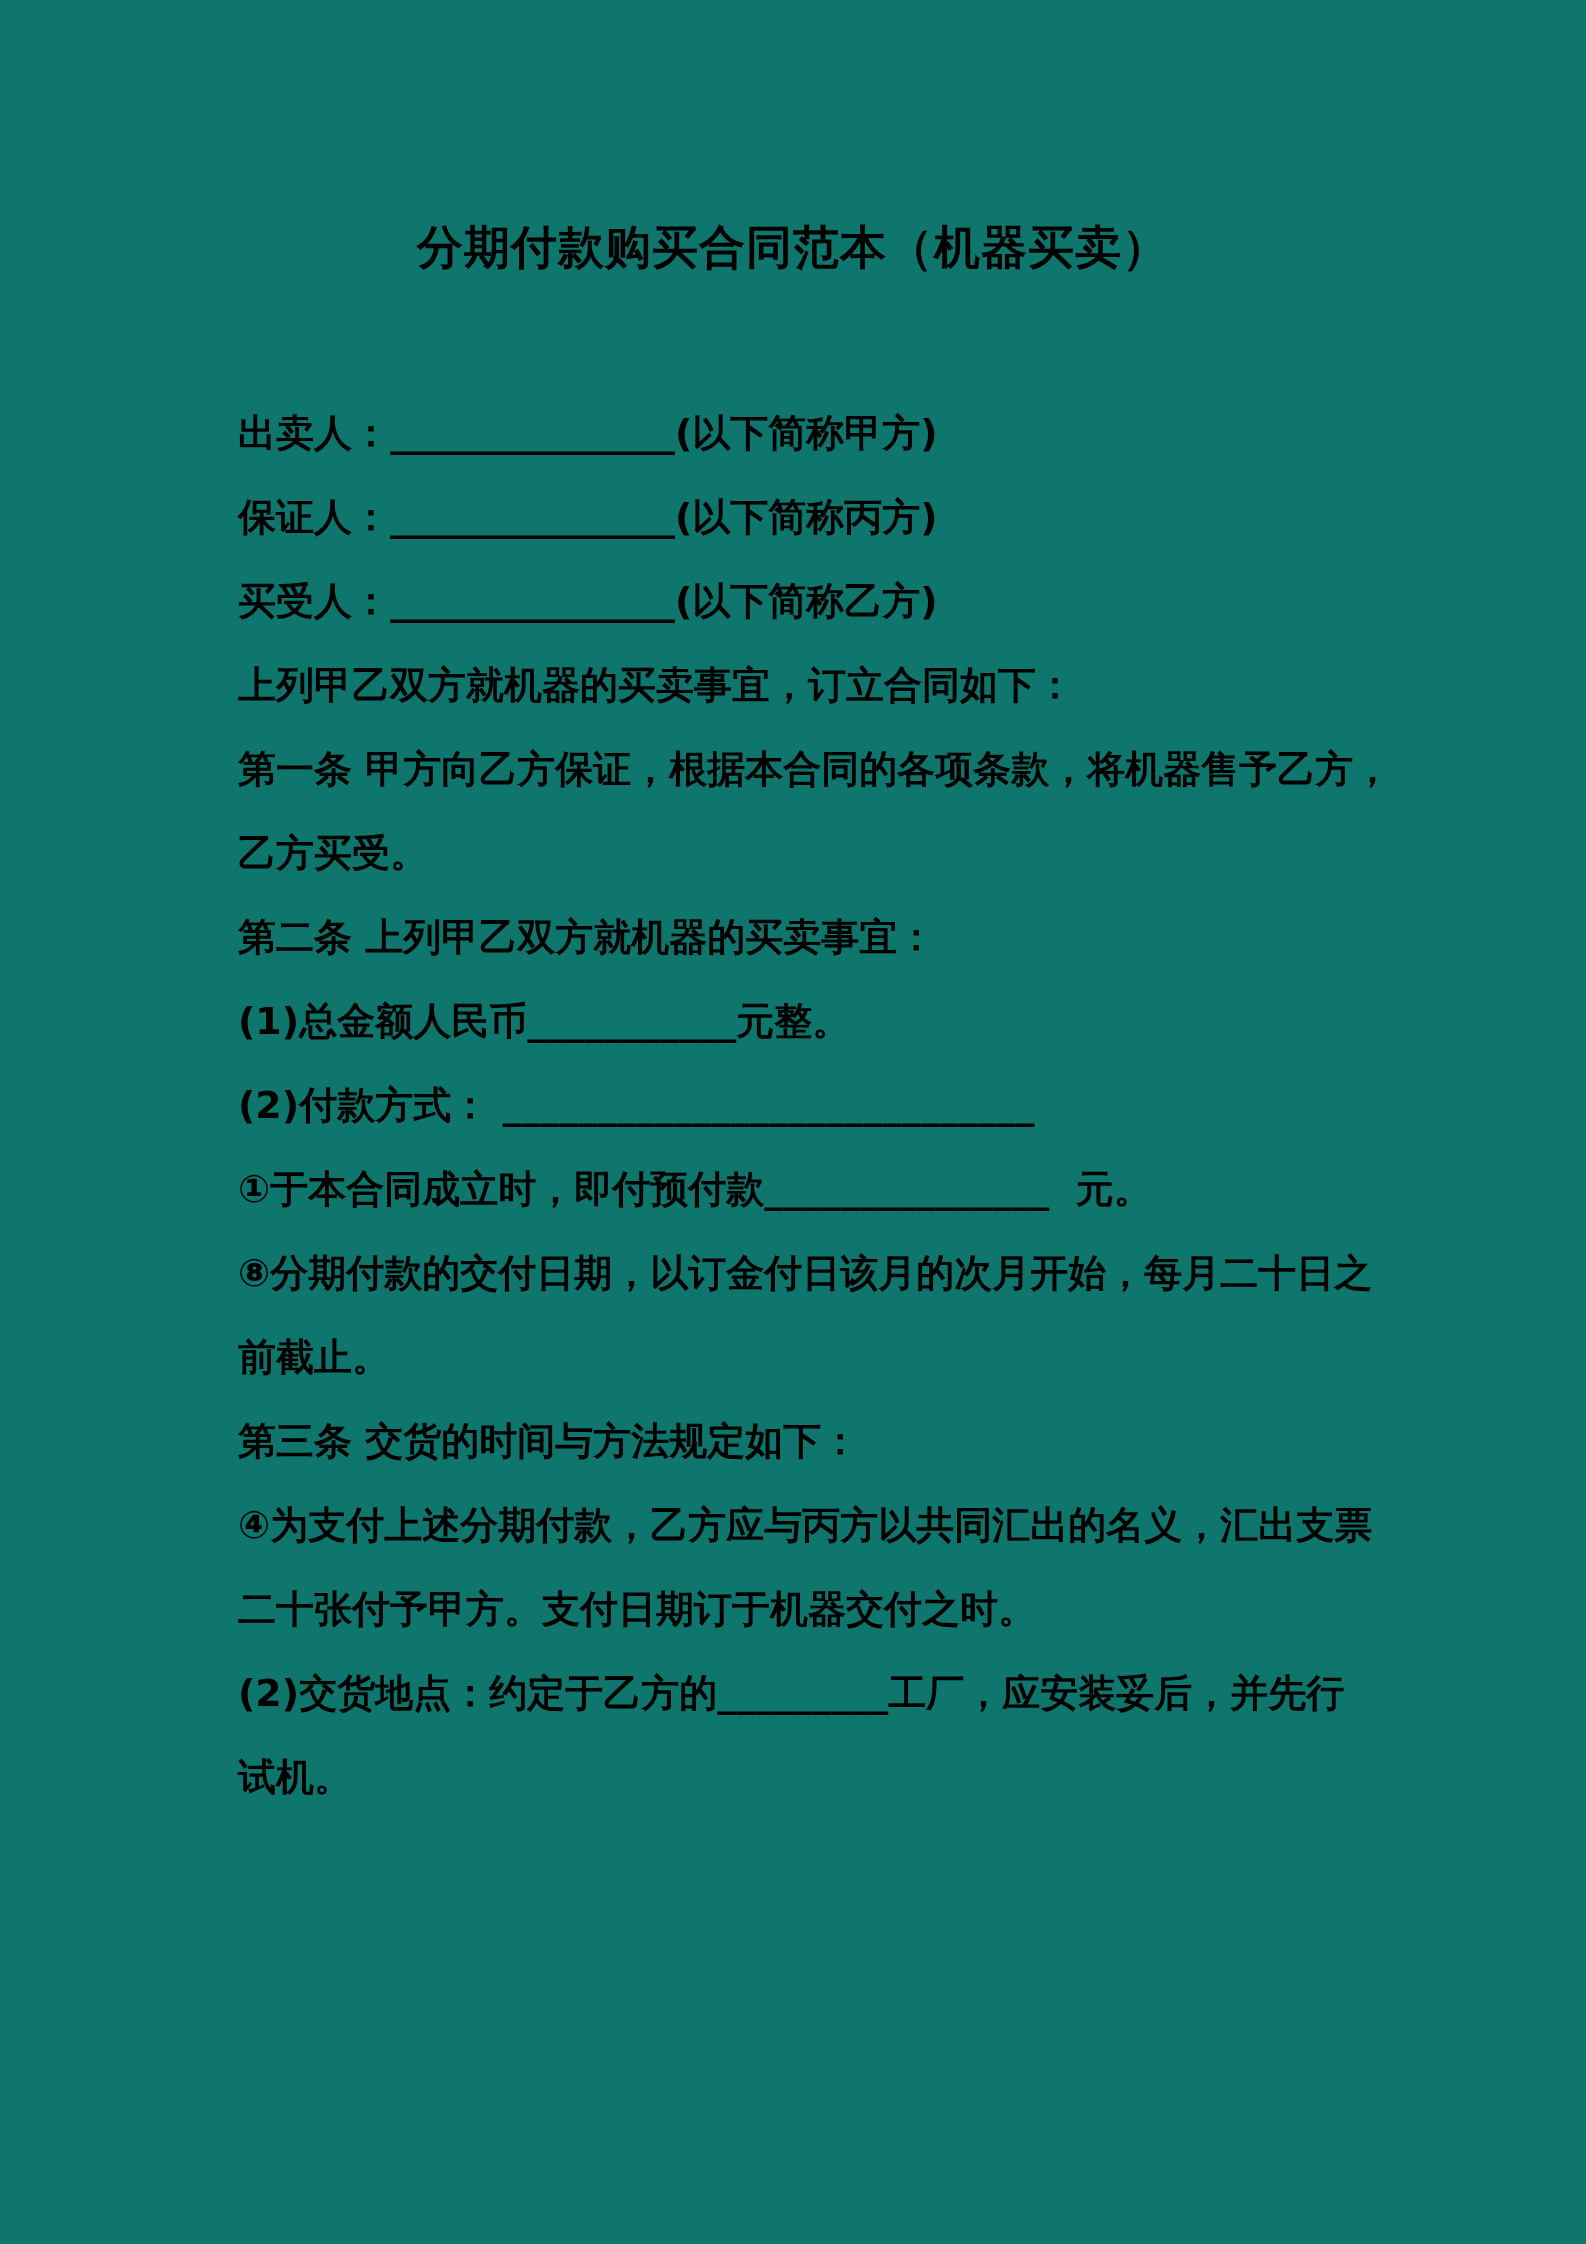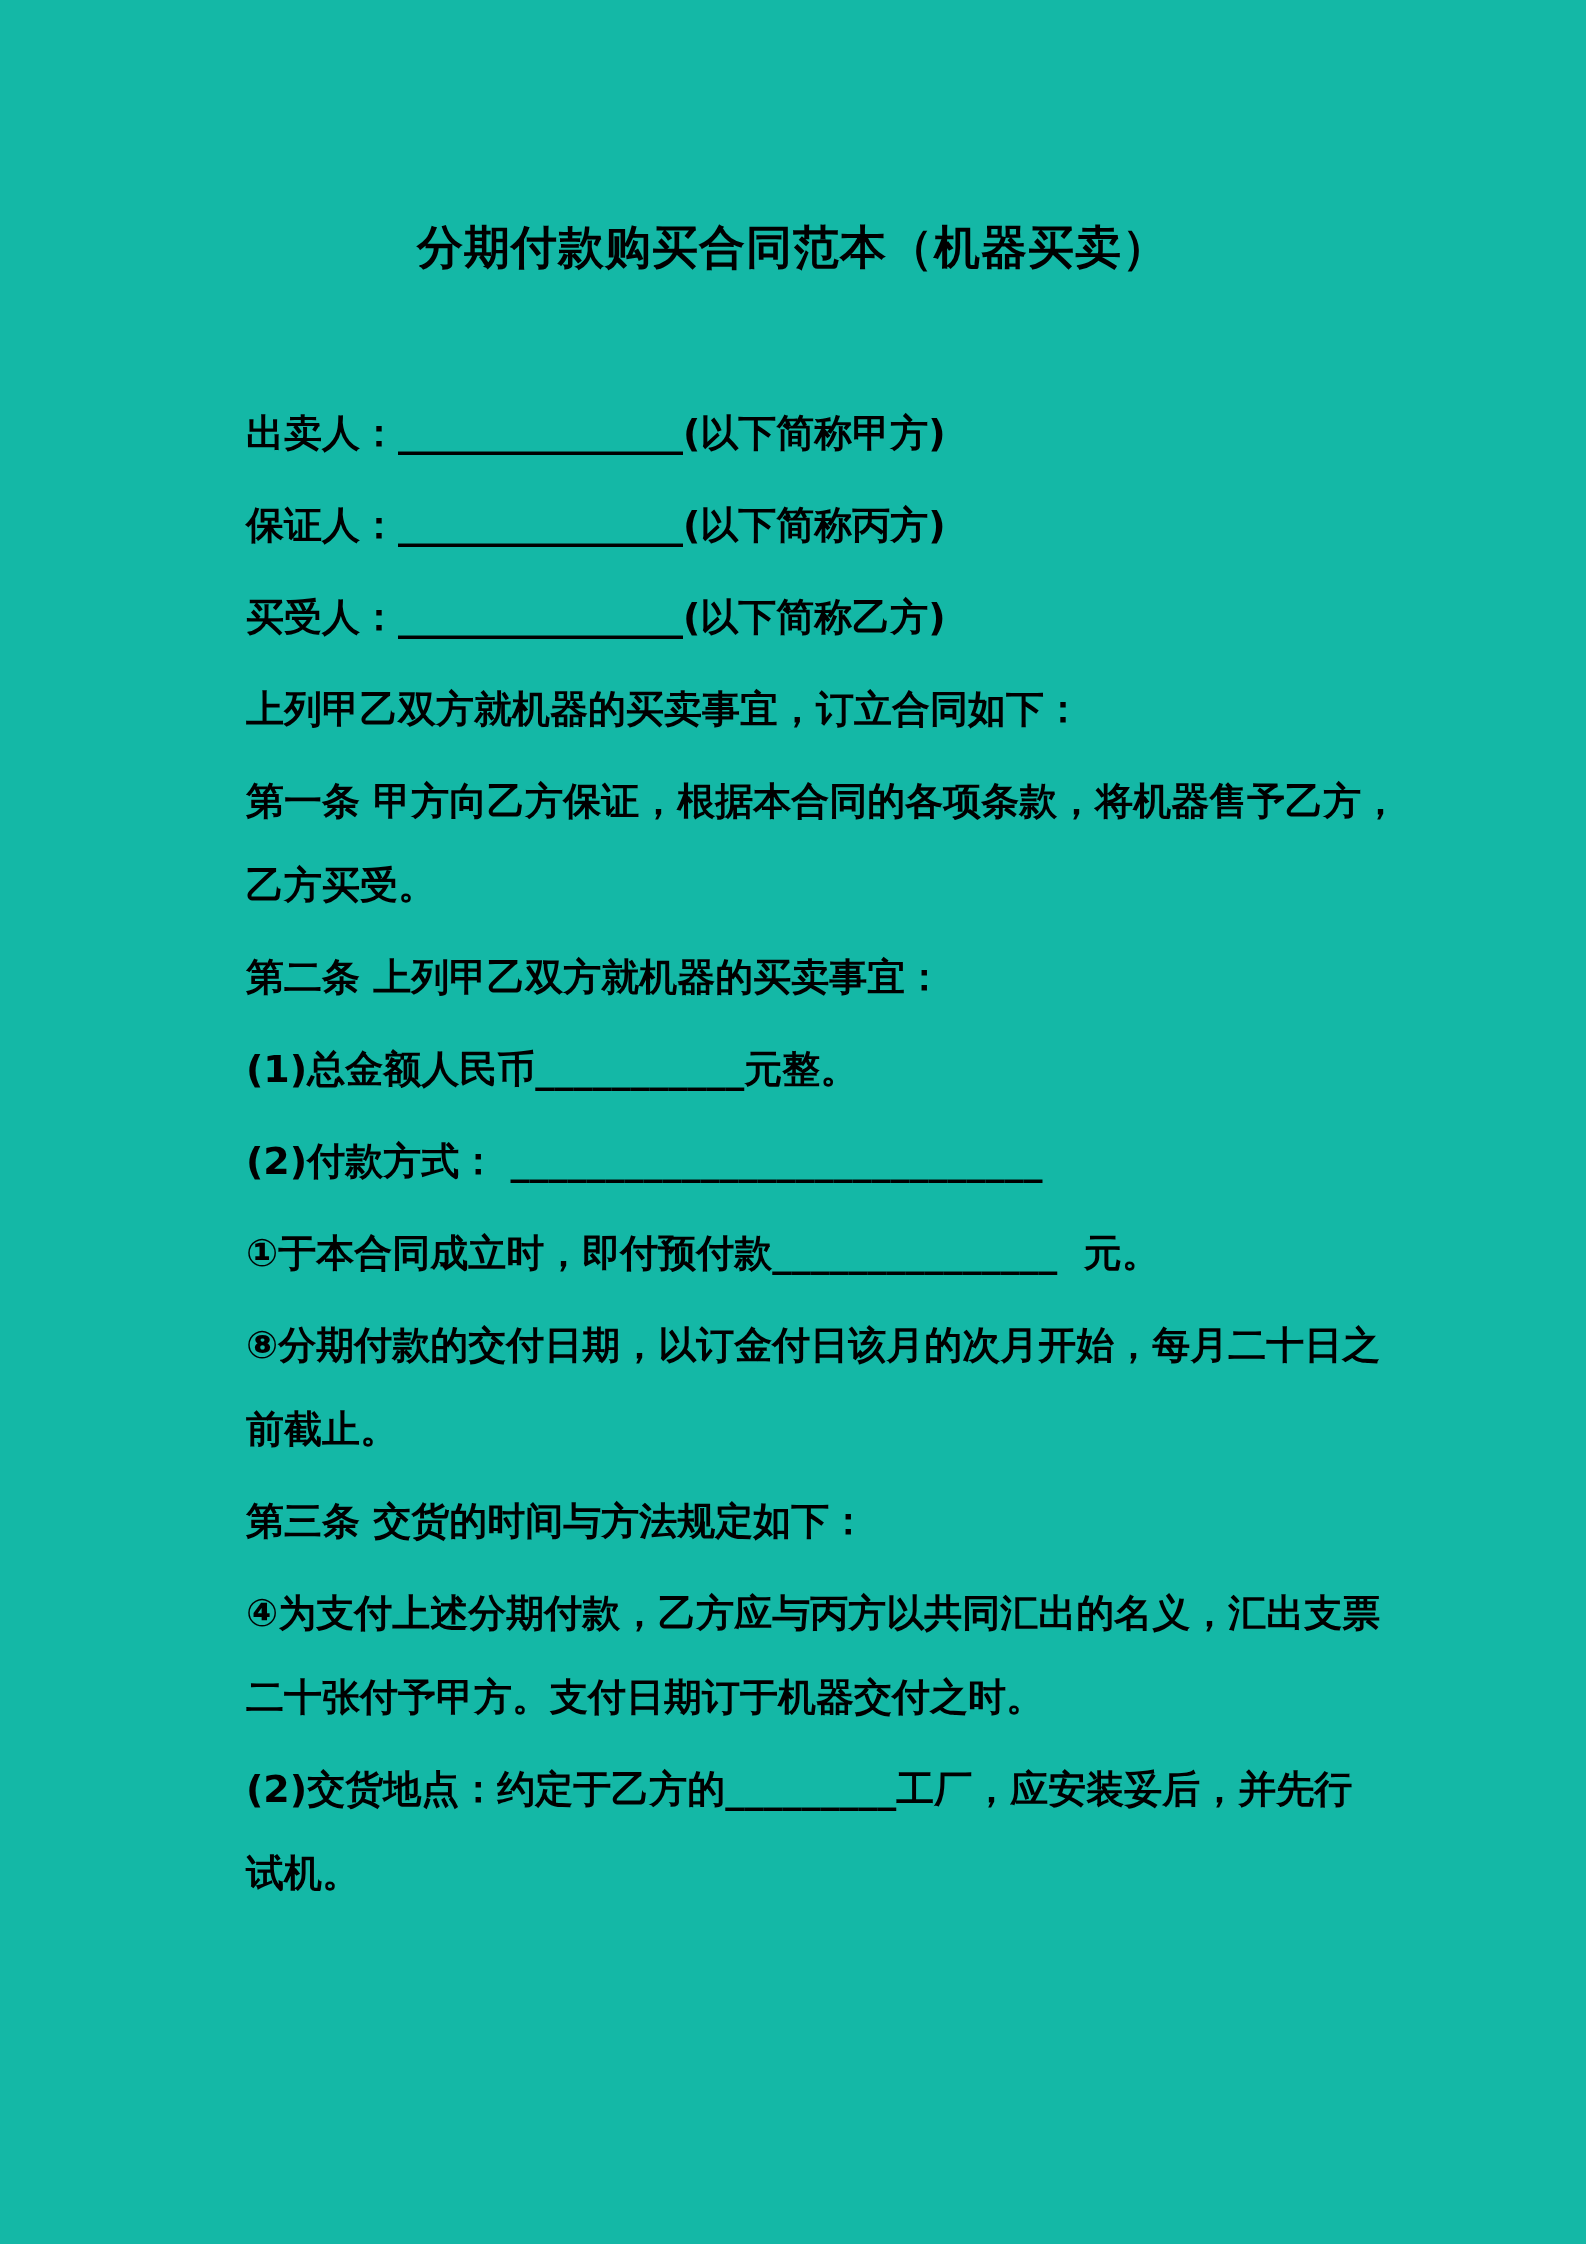--- a/index.html
+++ b/index.html
@@ -13,39 +13,39 @@
     min-height: 2244px;
     color: #000000;
     font-family: "DejaVu Sans", "Liberation Sans", sans-serif;
     font-weight: 700;
     -webkit-font-smoothing: antialiased;
   }
   .page {
     position: relative;
     width: 1586px;
     min-height: 2244px;
-    background: #14b8a6;
+    background: #0f766e;
     overflow: hidden;
   }
   .doc-title {
     margin: 0;
     padding-top: 215px;
     text-align: center;
     font-size: 46px;
     line-height: 64px;
     font-weight: 700;
     letter-spacing: 1px;
   }
   .content {
     margin: 112px 140px 0 238px;
     font-size: 38px;
     line-height: 84px;
   }
   .content p {
-    margin: 8px;
+    margin: 0;
     padding: 0;
     white-space: pre-wrap;
     word-break: keep-all;
   }
 </style>
 </head>
 <body>
 
 <div class="page">
   <h1 class="doc-title">分期付款购买合同范本（机器买卖）</h1>

